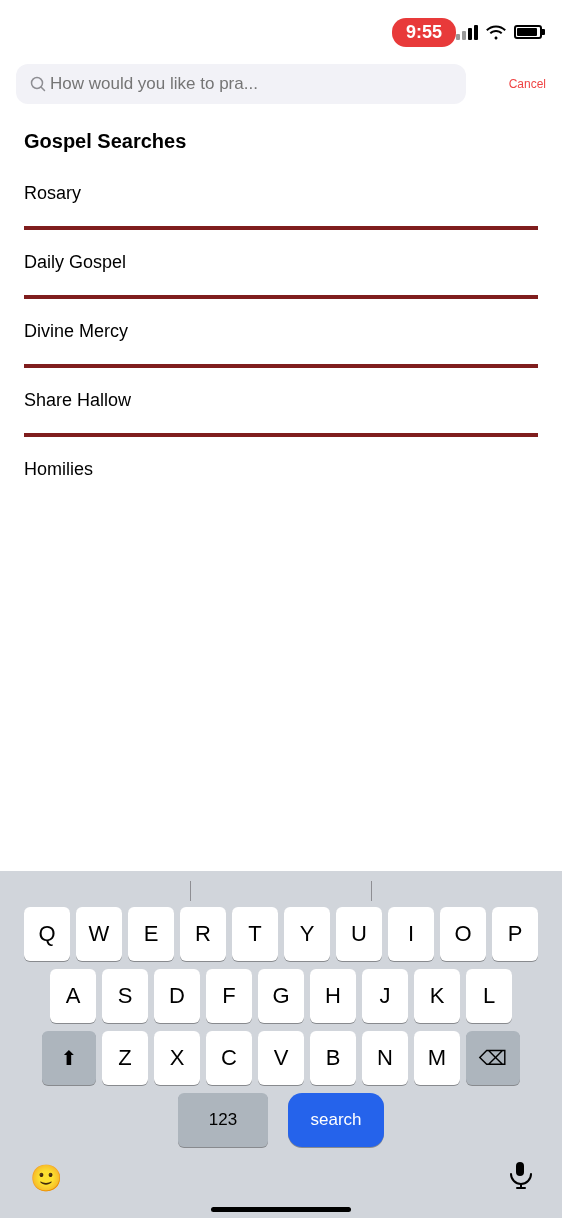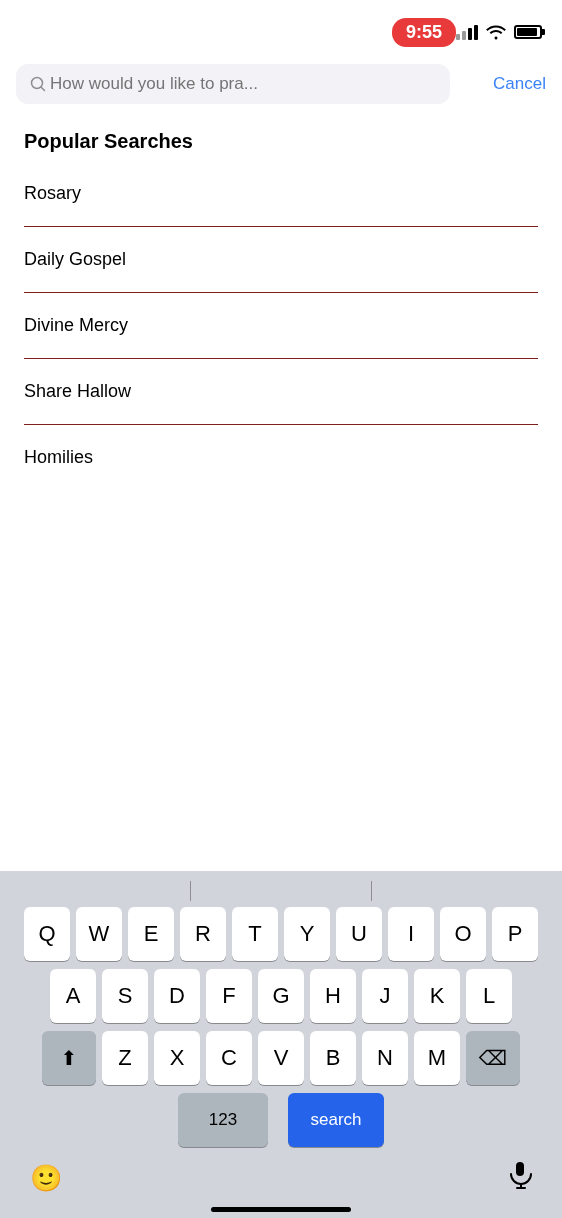--- a/index.html
+++ b/index.html
@@ -104,22 +104,22 @@
     .search-input {
       background: transparent;
       border: none;
       outline: none;
       font-size: 17px;
       color: #8e8e93;
       width: 100%;
       font-family: inherit;
     }
     .cancel-button {
-      color: #3b82f6;
-      font-size: 17px;
+      color: #ef4444;
+      font-size: 12px;
       font-weight: 400;
       background: none;
       border: none;
       cursor: pointer;
       white-space: nowrap;
       padding: 4px 0;
       position: relative;
       margin-left: 33px;
     }
     .cancel-button::after {
@@ -145,21 +145,21 @@
       font-size: 20px;
       font-weight: 700;
       color: #000000;
       margin-bottom: 8px;
     }
     .search-items {
       list-style: none;
     }
     .search-item {
       padding: 22px 0;
-      border-bottom: 1px solid #7f1d1d;
+      border-bottom: 4px solid #7f1d1d;
       font-size: 18px;
       color: #000000;
       font-weight: 400;
       cursor: pointer;
     }
     .search-item:last-child {
       border-bottom: none;
     }
 
     
@@ -233,21 +233,21 @@
       height: 54px;
       font-size: 17px;
       max-width: 258px;
     }
     .key-search {
       width: 96px;
       height: 54px;
       background: #2563eb;
       color: #ffffff;
       font-size: 17px;
-      border-radius: 6px;
+      border-radius: 14px;
     }
     .bottom-row-keys {
       display: flex;
       justify-content: center;
       align-items: center;
       gap: 20px;
       margin-bottom: 6px;
       padding: 0 4px;
     }
     .emoji-row {
@@ -317,21 +317,21 @@
     <svg class="search-icon-svg" width="16" height="16" viewBox="0 0 16 16" fill="none">
       <circle cx="7" cy="7" r="5.5" stroke="#8e8e93" stroke-width="1.5"></circle>
       <path d="M11 11L14.5 14.5" stroke="#8e8e93" stroke-width="1.5" stroke-linecap="round"></path>
     </svg>
     <input class="search-input" type="text" readonly="" placeholder="How would you like to pra..." style="">
   </div>
   <button class="cancel-button">Cancel</button>
 </div>
 
 <div class="popular-section">
-  <div class="popular-title">Popular Searches</div>
+  <div class="popular-title">Gospel Searches</div>
   <ul class="search-items">
     <li class="search-item">Rosary</li>
     <li class="search-item">Daily Gospel</li>
     <li class="search-item">Divine Mercy</li>
     <li class="search-item">Share Hallow</li>
     <li class="search-item">Homilies</li>
   </ul>
 </div>
 
 <div class="keyboard">

